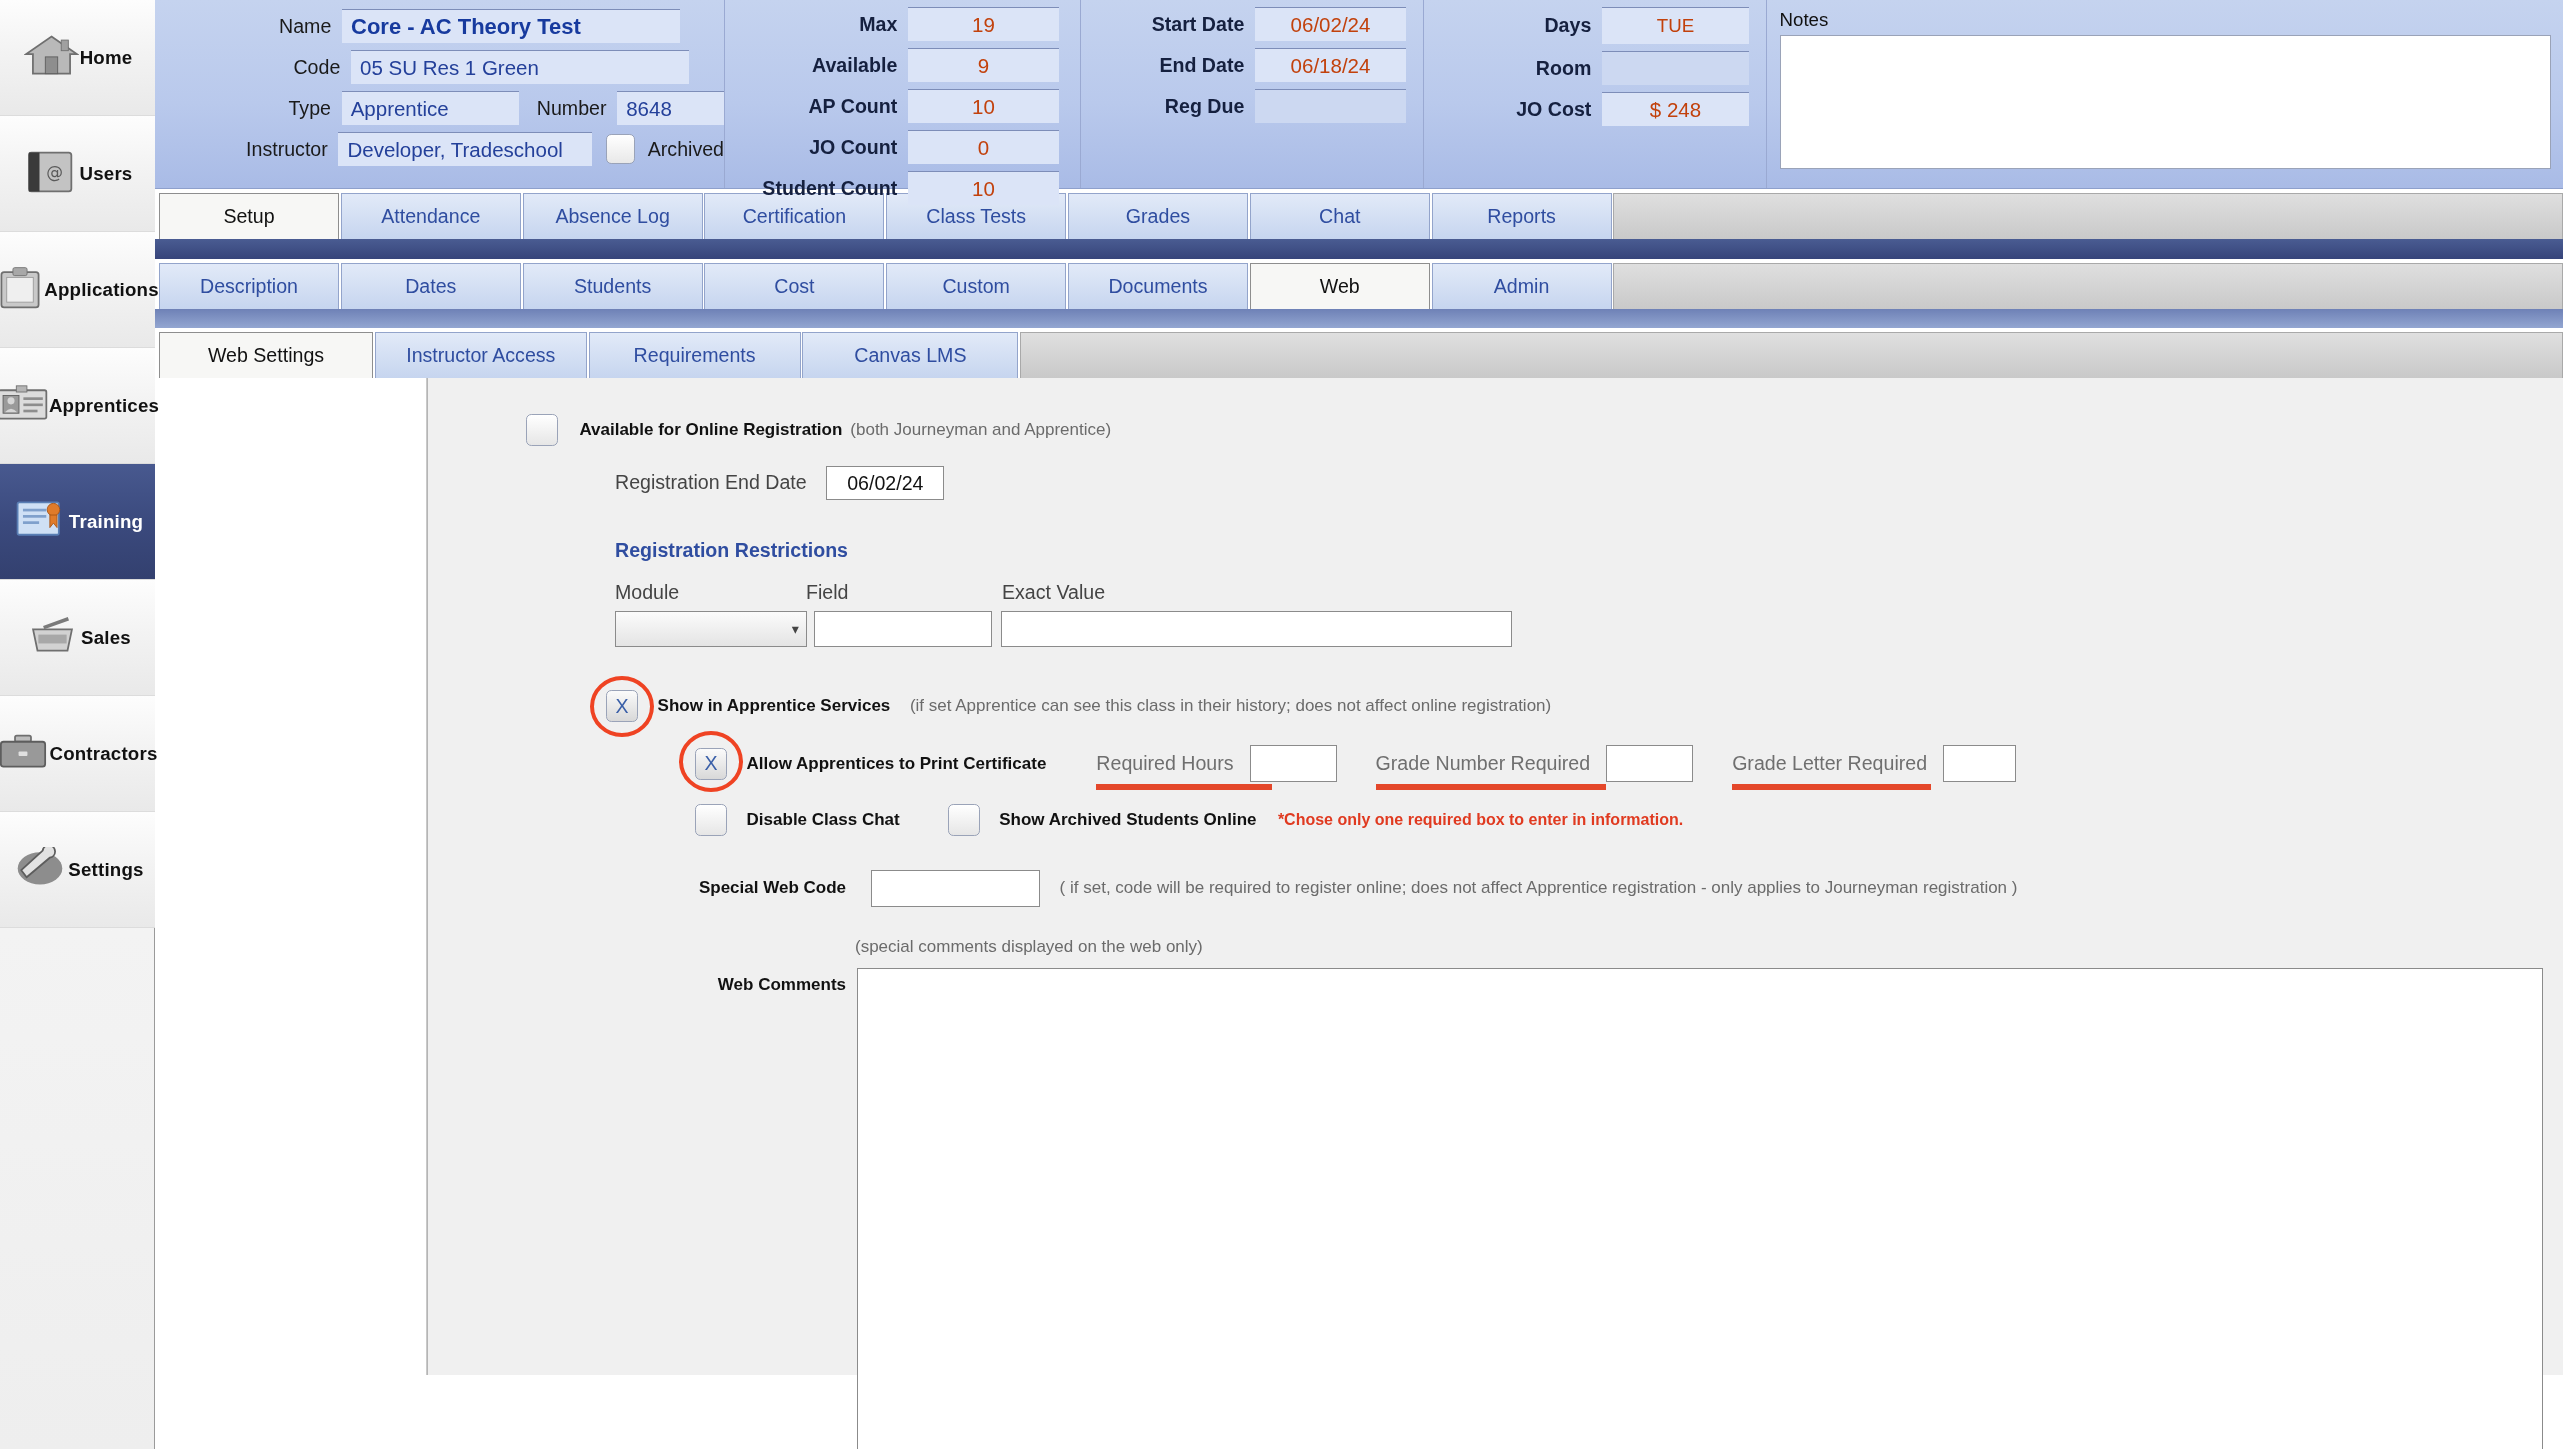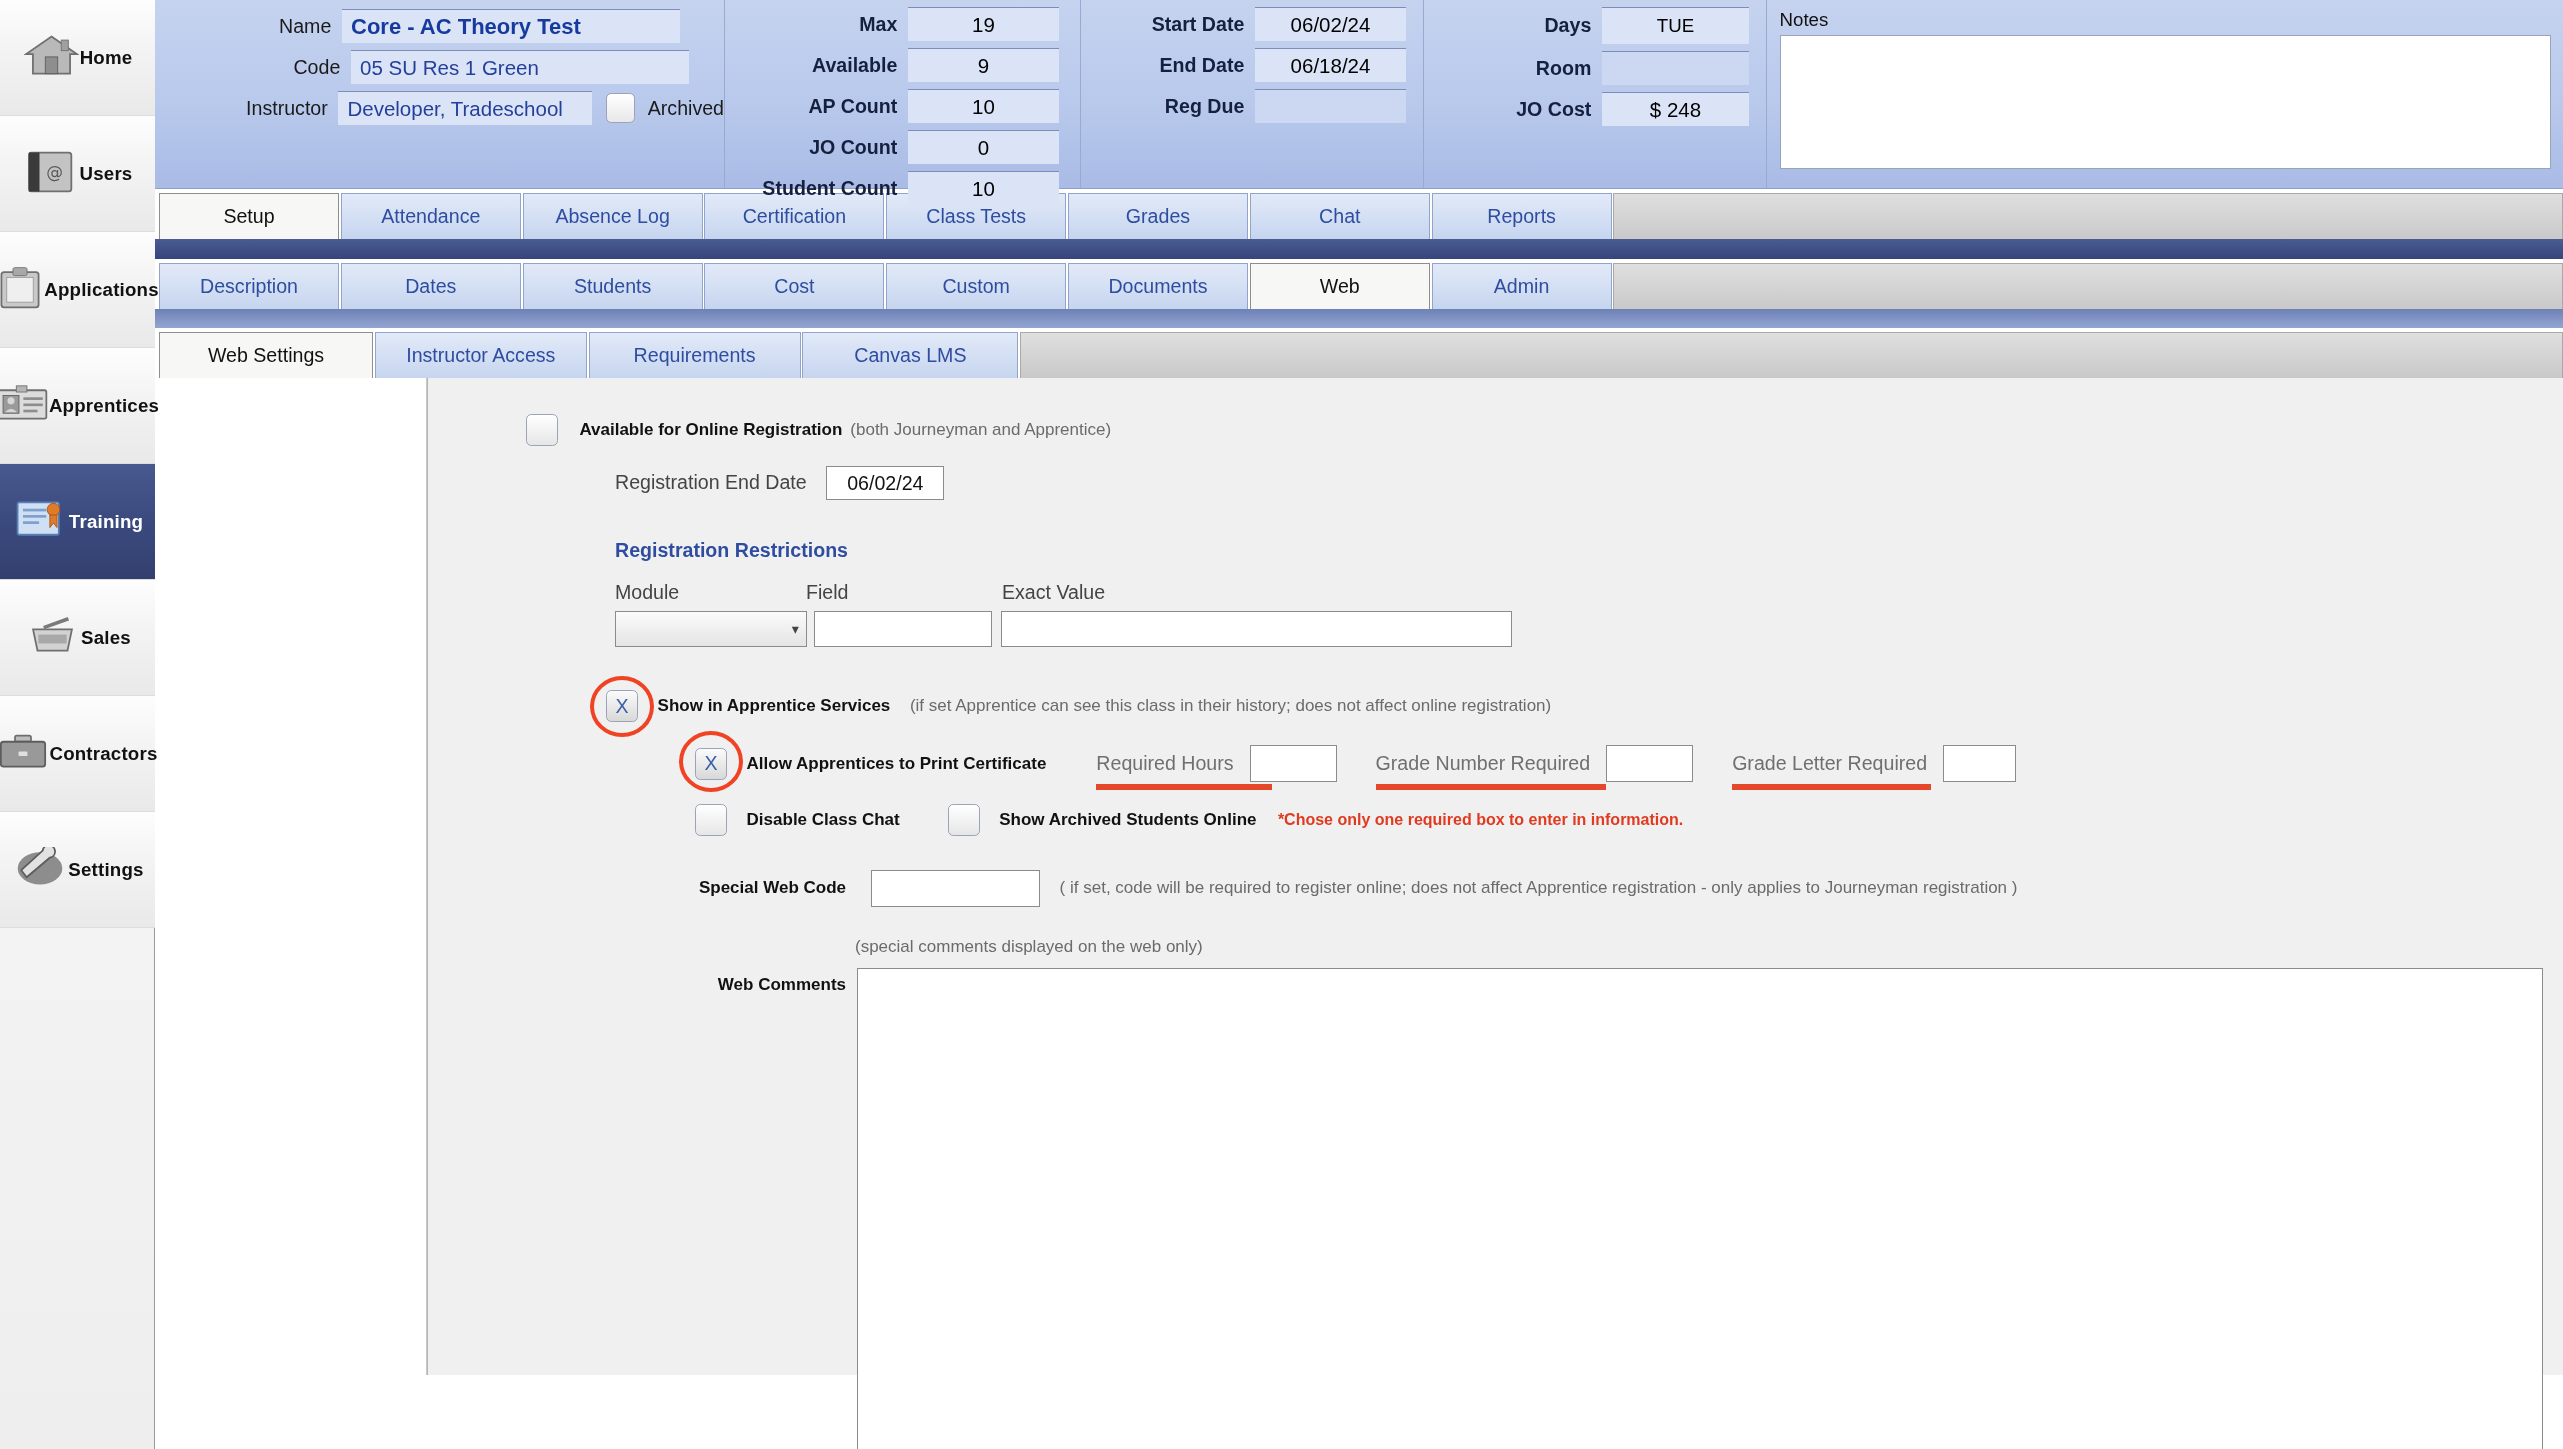--- a/index.html
+++ b/index.html
@@ -56,21 +56,21 @@
 
   .frow { display:flex; align-items:center; margin-bottom: 7.1px; }
   .flabel { font-size:19.6px; color:#1a1a1a; text-align:right; padding-right:10.7px; white-space:nowrap;}
   .flabel.b { font-weight:bold; color:#15203f;}
   .finput {
     background:#dbe4f7; border:none; border-top:0.9px solid #7d8db8;
     height: 34px; line-height:34px; font-size:20.5px; color:#24409a;
     padding: 0 9px; overflow:hidden; white-space:nowrap;
   }
   .finput.bold { font-weight:bold; font-size:22px; color:#173a9e;}
-  .finput.num { text-align:center; color:#000000;}
+  .finput.num { text-align:center; color:#c2410c;}
   .finput.plain { background:#ccd8f1; }
 
   .chk-white {
     width:30px;height:30px;border:0.9px solid #9aa3b8;border-radius:5.3px;
     background: linear-gradient(to bottom,#ffffff,#e8e8e8);
     display:inline-block;
   }
   .notes-box {
     background:#ffffff; border:0.9px solid #9aa3b8; height:134px; width:100%;
   }
@@ -247,20 +247,26 @@
     <div class="header-panel">
 
       <div class="hdr-col c1">
         <div class="frow">
           <div class="flabel" style="width:187px">Name</div>
           <div class="finput bold" style="width:338px">Core - AC Theory Test</div>
         </div>
         <div class="frow">
           <div class="flabel" style="width:196px">Code</div>
           <div class="finput" style="width:338px">05 SU Res 1  Green</div>
+        </div>
+        <div class="frow">
+          <div class="flabel" style="width:187px">Type</div>
+          <div class="finput" style="width:178px">Apprentice</div>
+          <div class="flabel" style="width:98px">Number</div>
+          <div class="finput" style="width:107px">8648</div>
         </div>
         <div class="frow">
           <div class="flabel" style="width:187px">Instructor</div>
           <div class="finput" style="width:258px">Developer, Tradeschool</div>
           <span class="chk-white" style="margin:0 12.5px 0 14.2px"></span>
           <div class="flabel" style="padding-right:0">Archived</div>
         </div>
       </div>
 
       <div class="hdr-col c2">

